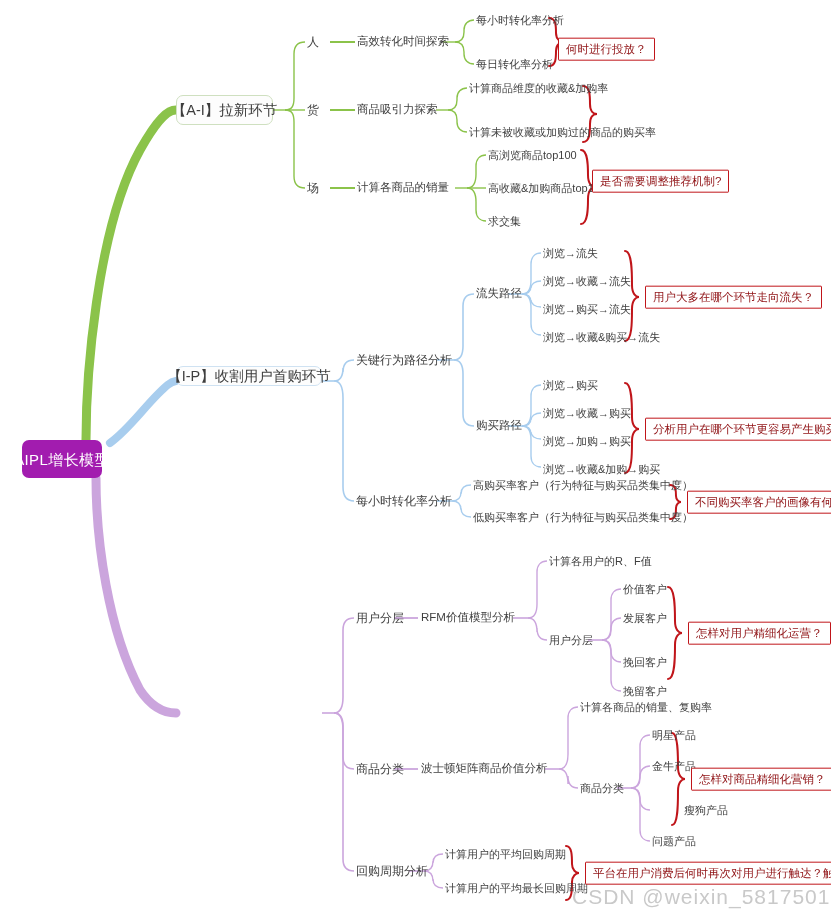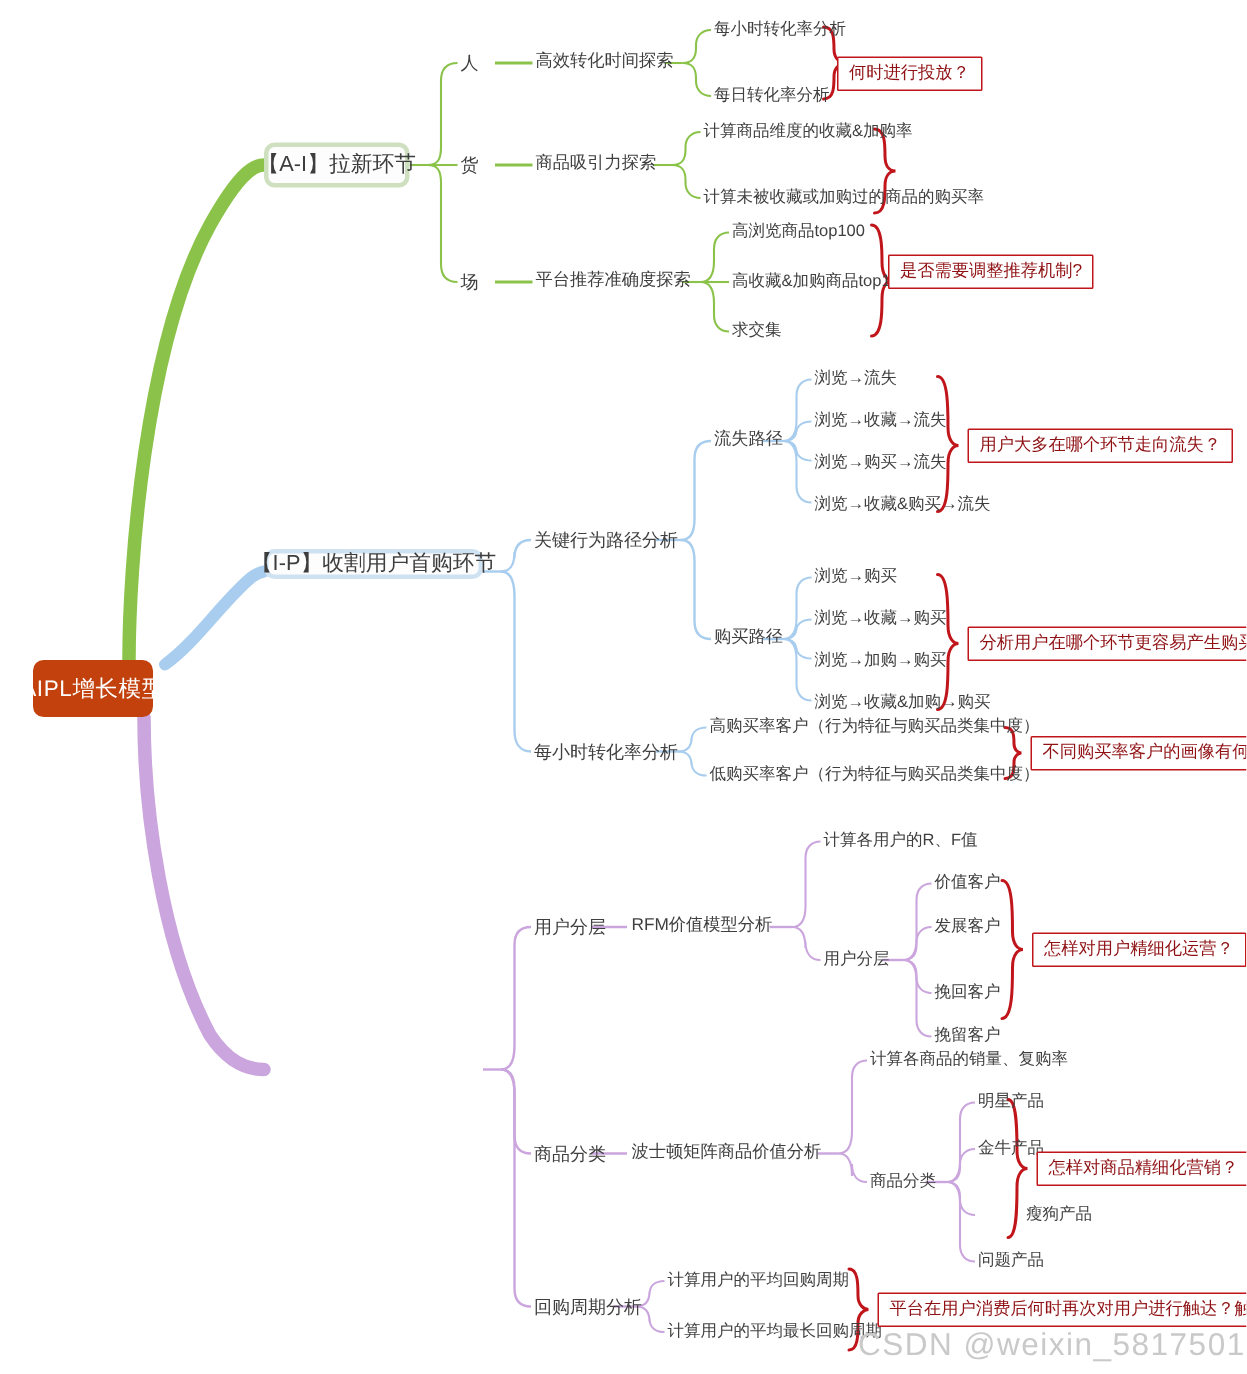--- a/index.html
+++ b/index.html
@@ -35,21 +35,21 @@
     font-size:15px;
     letter-spacing:.4px;
     box-sizing:border-box;
   }
   .branch-node{
     display:flex;
     align-items:center;
     justify-content:center;
     border-radius:7px;
     background:#fdfdfd;
-    border:3px solid #a3a3a3;
+    border:1px solid #a3a3a3;
     color:#3d3d3d;
     font-size:14.5px;
     box-sizing:border-box;
     padding:0 10px;
   }
   .leaf{
     position:absolute;
     white-space:nowrap;
     color:#3f3f3f;
     font-size:11.5px;
@@ -177,40 +177,40 @@
 
     <path d="M 409 871 L 424 871" stroke="#cba5dd" stroke-width="1.6" fill="none"></path>
     <path d="M 424 871 C 431 871 433 866 433 861 L 433 863 C 433 857 437 854 443 854" stroke="#cba5dd" stroke-width="1.4" fill="none"></path>
     <path d="M 424 871 C 431 871 433 876 433 881 L 433 879 C 433 885 437 888 443 888" stroke="#cba5dd" stroke-width="1.4" fill="none"></path>
 
     <path d="M 668 587 C 675 587 675 608 675 621 C 675 630 679 633 682 633 C 679 633 675 636 675 645 C 675 658 675 679 668 679" fill="none" stroke="#c0151a" stroke-width="2" stroke-linecap="round"></path>
     <path d="M 672 733 C 678 733 678 754 678 767 C 678 776 682 779 685 779 C 682 779 678 782 678 791 C 678 804 678 825 672 825" fill="none" stroke="#c0151a" stroke-width="2" stroke-linecap="round"></path>
     <path d="M 566 846 C 572 846 572 856 572 864 C 572 870 576 873 579 873 C 576 873 572 876 572 882 C 572 890 572 900 566 900" fill="none" stroke="#c0151a" stroke-width="2" stroke-linecap="round"></path>
   </svg>
 
-  <div class="node root-node" style="left:22px;top:440px;width:80px;height:38px;background:#c2410c;">
+  <div class="node root-node" style="left:22px;top:440px;width:80px;height:38px;background:#a21caf;">
     <span>AIPL增长模型</span>
   </div>
 
   <div class="node branch-node" style="left:176px;top:95px;width:97px;height:30px;border-color:#cfe0c0;">
     <span>【A-I】拉新环节</span>
   </div>
 
   <div class="node branch-node" style="left:176px;top:366px;width:146px;height:20px;border-color:#cfe2f2;">
     <span>【I-P】收割用户首购环节</span>
   </div>
 
 
   <div class="leaf lvl2" style="left:307px;top:42px;">人</div>
   <div class="leaf lvl2" style="left:307px;top:110px;">货</div>
   <div class="leaf lvl2" style="left:307px;top:188px;">场</div>
 
   <div class="leaf lvl3" style="left:357px;top:42px;">高效转化时间探索</div>
   <div class="leaf lvl3" style="left:357px;top:110px;">商品吸引力探索</div>
-  <div class="leaf lvl3" style="left:357px;top:188px;">平台推荐准确度探索</div>
+  <div class="leaf lvl3" style="left:357px;top:188px;">计算各商品的销量</div>
 
   <div class="leaf lvl4" style="left:476px;top:20px;">每小时转化率分析</div>
   <div class="leaf lvl4" style="left:476px;top:64px;">每日转化率分析</div>
 
   <div class="leaf lvl4" style="left:469px;top:88px;">计算商品维度的收藏&amp;加购率</div>
   <div class="leaf lvl4" style="left:469px;top:132px;">计算未被收藏或加购过的商品的购买率</div>
 
   <div class="leaf lvl4" style="left:488px;top:155px;">高浏览商品top100</div>
   <div class="leaf lvl4" style="left:488px;top:188px;">高收藏&amp;加购商品top100</div>
   <div class="leaf lvl4" style="left:488px;top:221px;">求交集</div>

